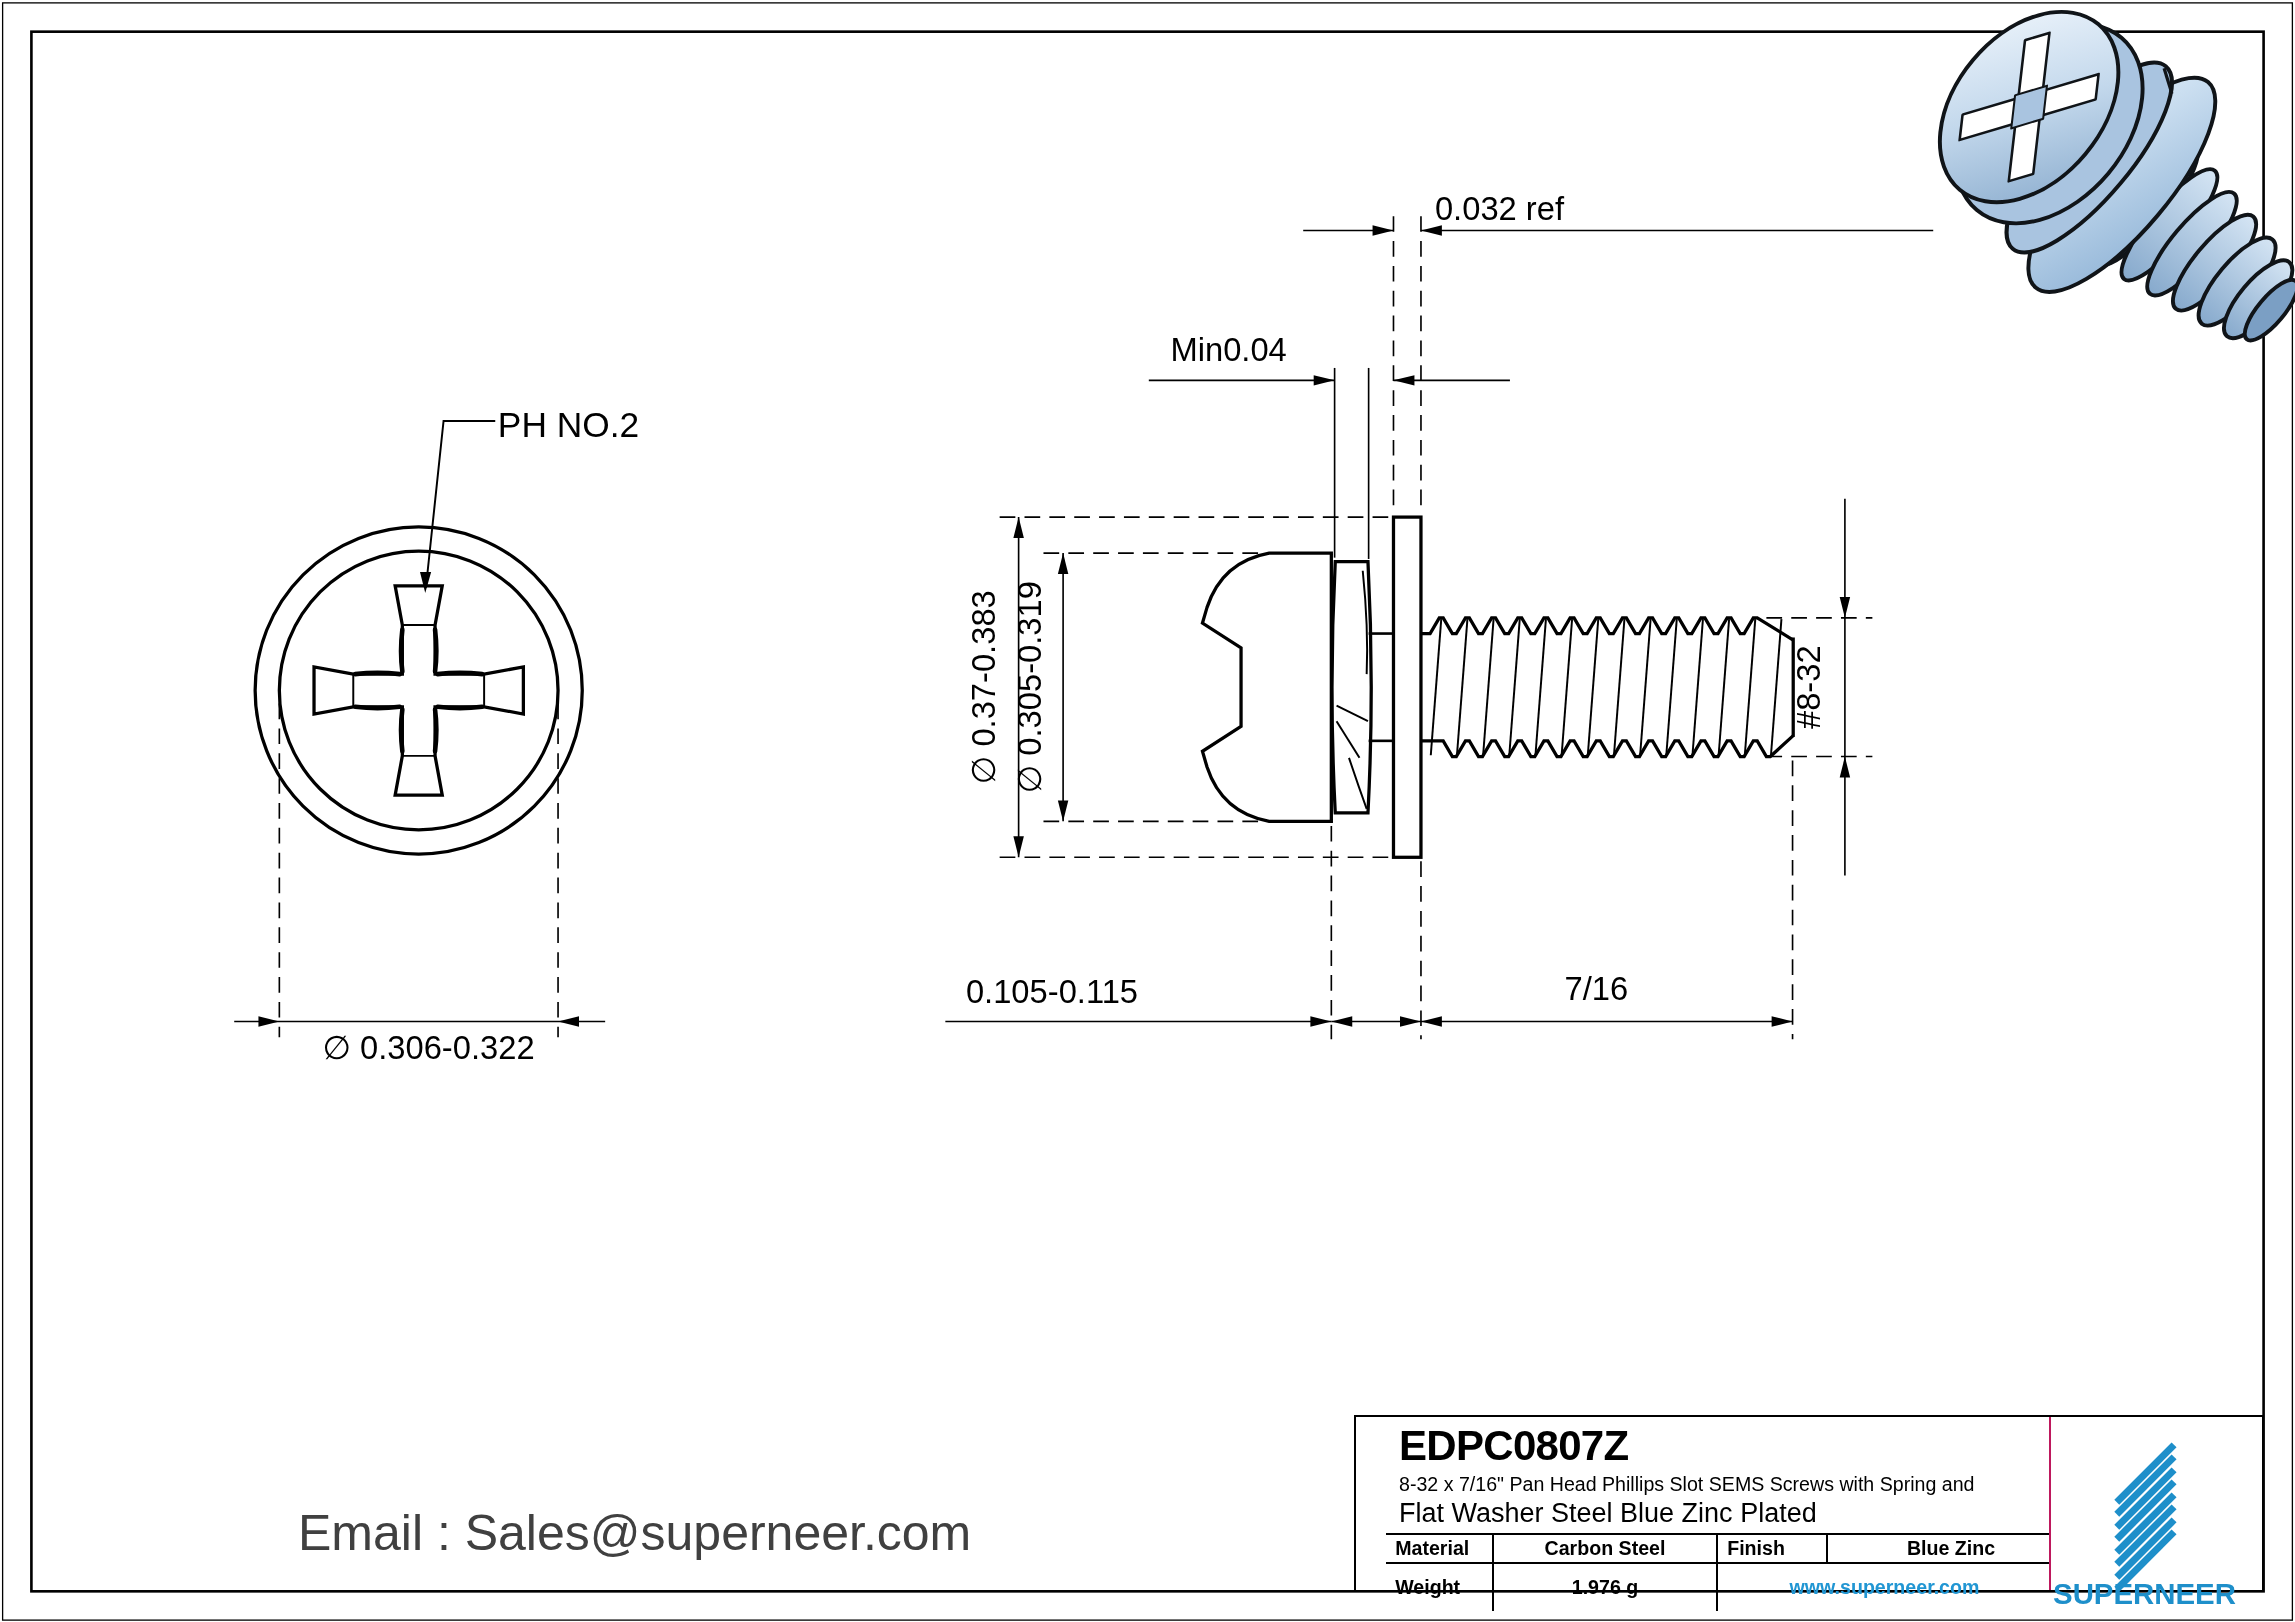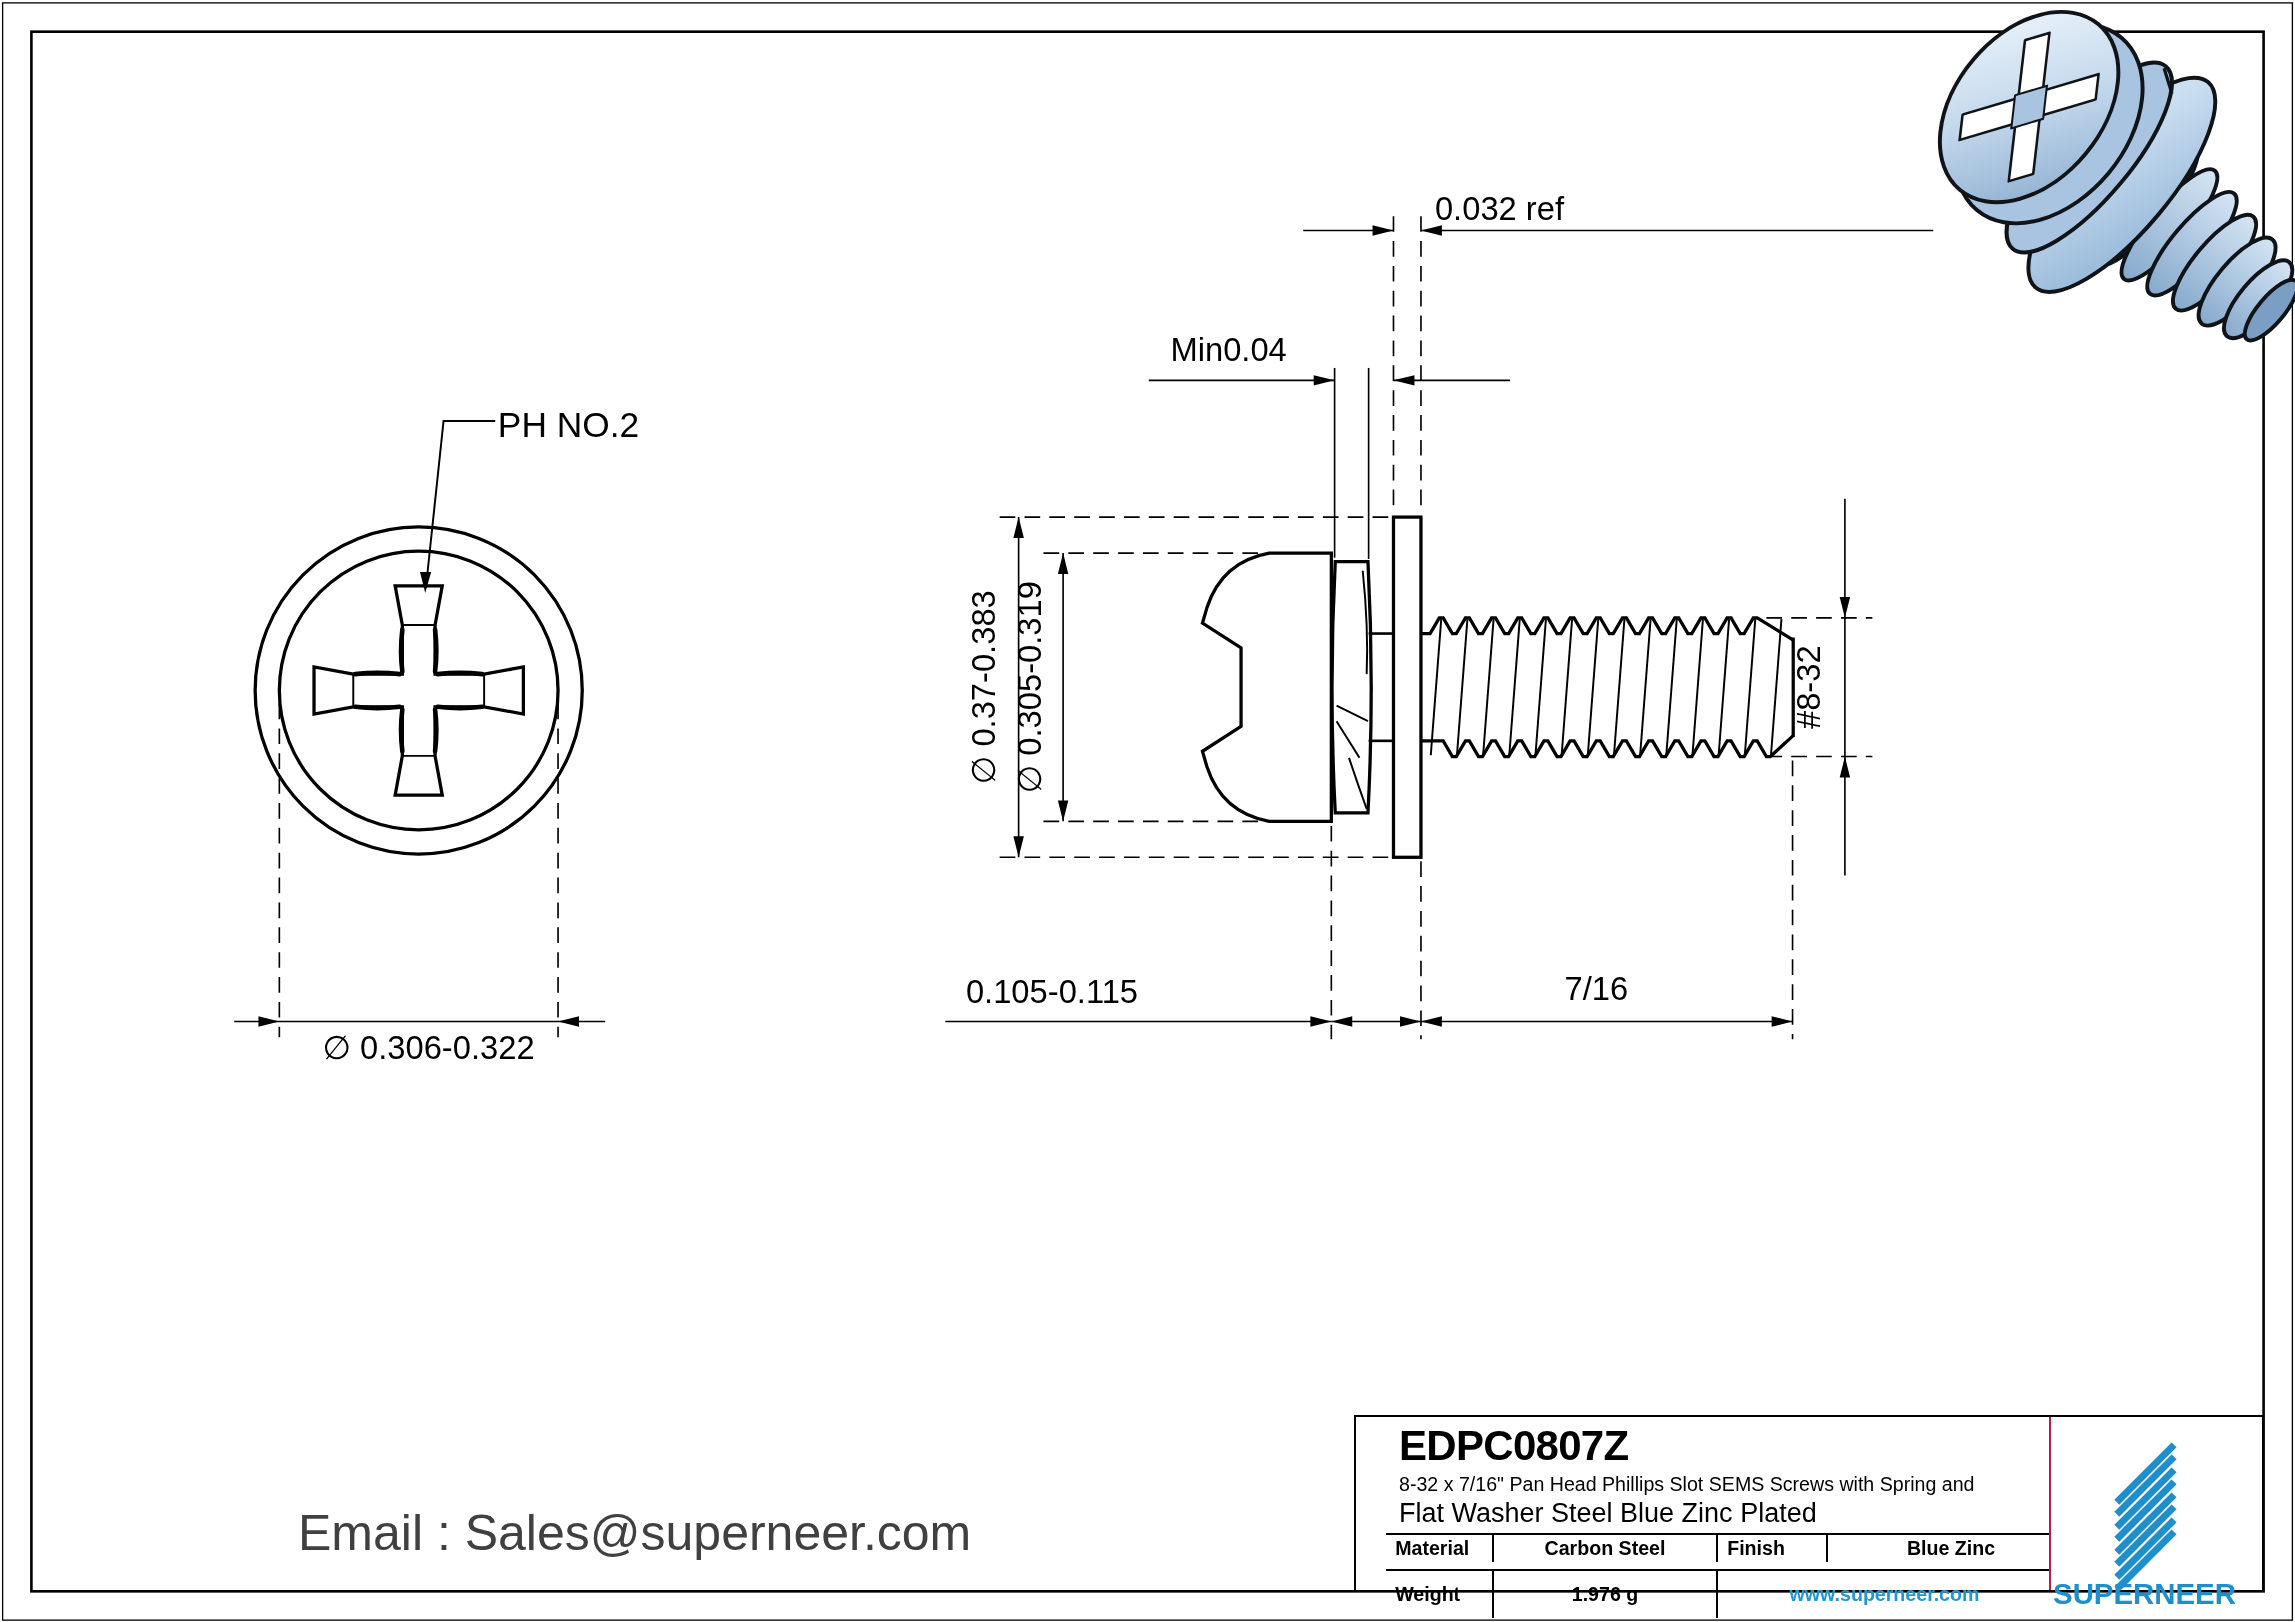--- a/index.html
+++ b/index.html
@@ -15,21 +15,21 @@
 
   
   .title-block{position:absolute;left:1354px;top:1415px;width:910px;height:177px;border:2px solid #000;background:#fff;}
   .tb-left{position:absolute;left:0;top:0;width:665px;height:100%;border-right:2px solid #be185d;margin-left:30px;}
   .tb-titlearea{position:absolute;left:0;top:0;width:100%;height:116px;}
   .tb-partnum{position:absolute;left:13px;top:5.2px;font-size:42px;font-weight:bold;letter-spacing:-0.7px;}
   .tb-desc1{position:absolute;left:13px;top:56px;font-size:19.6px;}
   .tb-desc2{position:absolute;left:13px;top:81px;font-size:27px;}
   .tb-row{position:absolute;left:0;width:100%;height:29.4px;border-top:2px solid #000;font-weight:bold;}
   .tb-row.r1{top:116px;}
-  .tb-row.r2{top:152px;height:49px;padding-left:16px;}
+  .tb-row.r2{top:145px;height:49px;padding-left:16px;}
   .tb-cell{position:absolute;top:0;height:100%;display:flex;align-items:center;justify-content:center;font-size:19.6px;}
   .tb-cell.lab{justify-content:flex-start;padding-left:9.2px;}
   .c0{left:0;width:106px;}
   .c1{left:106px;width:224px;border-left:2px solid #000;}
   .c2{left:330px;width:96px;border-left:2px solid #000;}
   .c3{left:440px;width:225px;border-left:2px solid #000;padding-left:23px;}
   .c23{left:330px;width:335px;border-left:2px solid #000;}
   .tb-link{color:var(--link-blue);}
   .tb-logo{position:absolute;left:667px;top:0;width:243px;height:100%;margin-top:41px;}
   .logo-stripes{position:absolute;left:77px;top:11.8px;width:92px;height:101px;}

